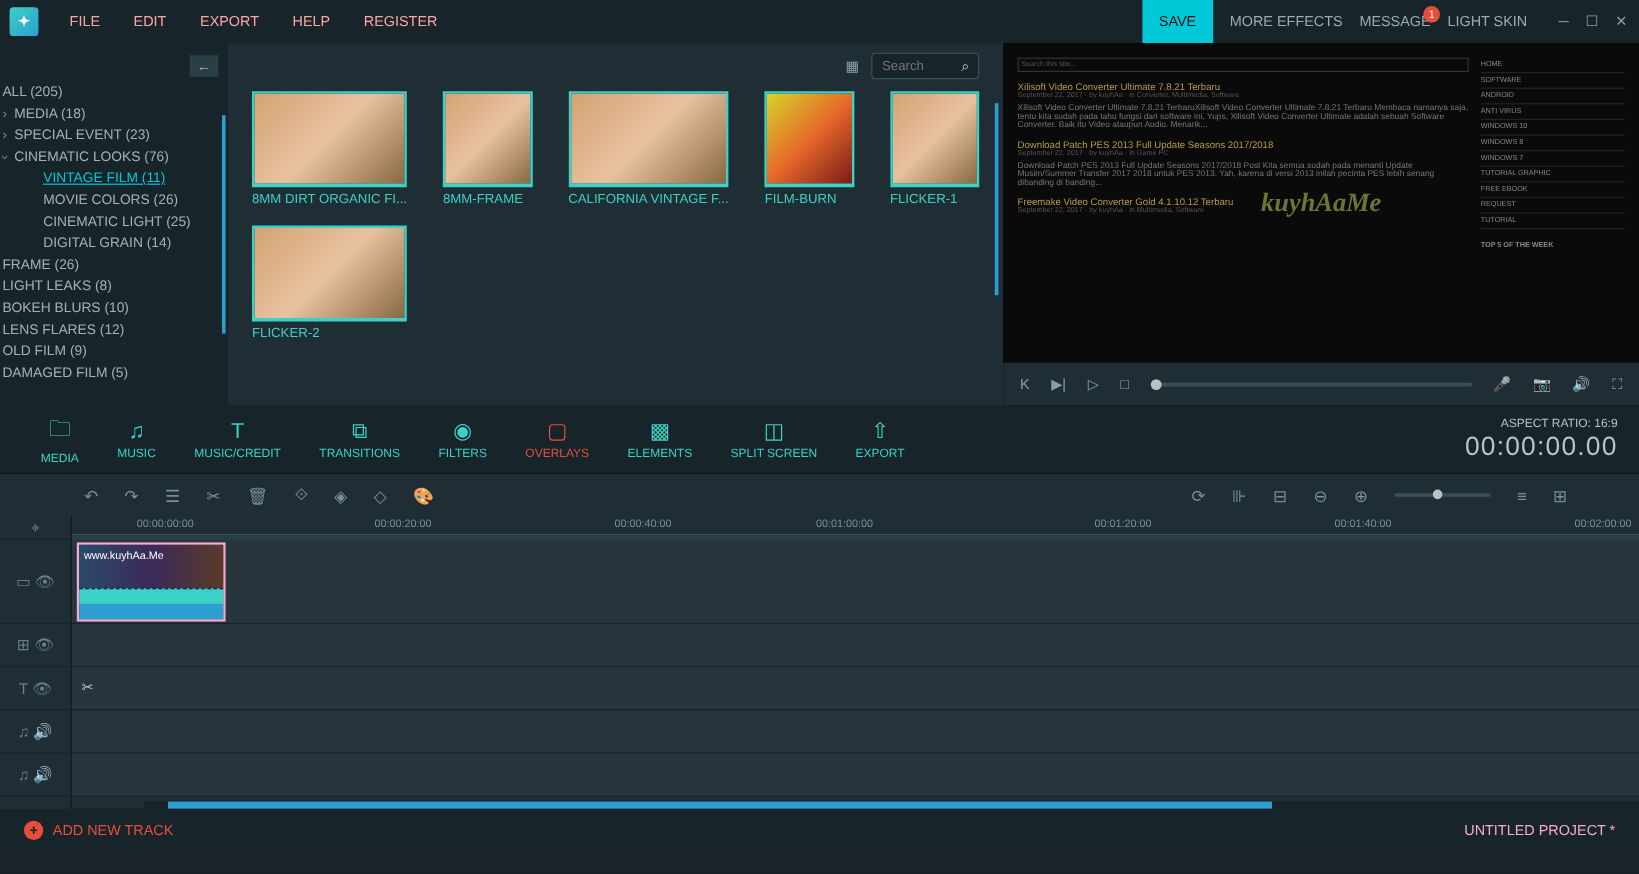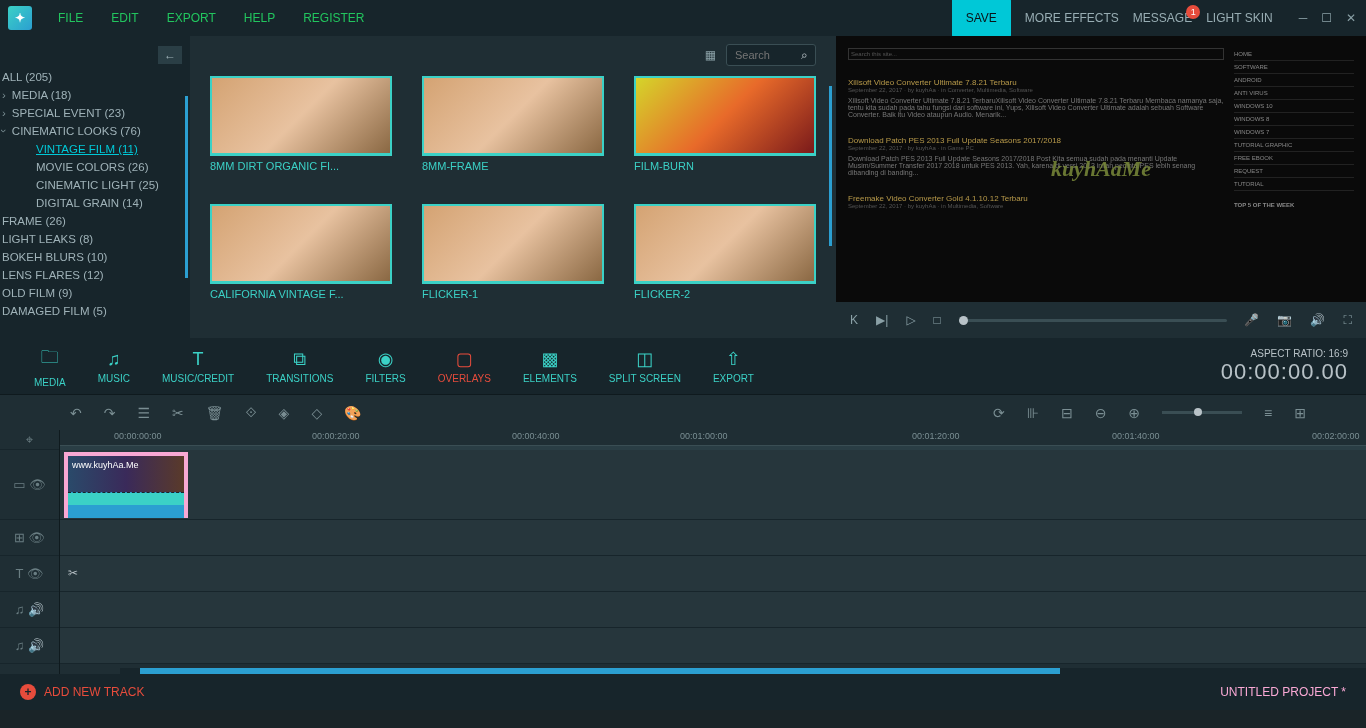--- a/index.html
+++ b/index.html
@@ -1,19 +1,19 @@
 <!DOCTYPE html>
 <html><head>
 <meta charset="utf-8">
 <style>
 * { margin:0; padding:0; box-sizing:border-box; font-family:"Segoe UI",Arial,sans-serif; }
 body { background:#1a2428; color:#b8c2c7; width:1366px; height:728px; overflow:hidden; font-size:12px; }
 .topbar { height:36px; background:#17252b; display:flex; align-items:center; padding:0 8px; gap:0; }
 .logo { width:24px; height:24px; background:linear-gradient(135deg,#3bd1c6,#2b9fd1); border-radius:3px; margin-right:12px; display:flex; align-items:center; justify-content:center; color:#fff; font-weight:bold; }
-.menu-item { padding:8px 14px; color:#22c55e; cursor:pointer; font-size:12px; }
+.menu-item { padding:8px 14px; color:#fca5a5; cursor:pointer; font-size:12px; }
 .topbar-right { margin-left:auto; display:flex; align-items:center; gap:14px; }
 .save-btn { background:#00c8d7; color:#0a1418; padding:13px 14px; border-radius:3px; font-size:12px; cursor:pointer; }
 .top-link { color:#98adb3; cursor:pointer; font-size:12px; position:relative; }
 .badge { position:absolute; top:-6px; right:-8px; background:#e74c3c; color:#fff; border-radius:50%; width:14px; height:14px; font-size:9px; display:flex; align-items:center; justify-content:center; }
 .win-controls { display:flex; gap:10px; margin-left:10px; color:#8aa0a6; }
 .win-controls span { cursor:pointer; padding:2px; }
 
 .main { display:flex; height:302px; }
 .sidebar { width:190px; background:#17252b; padding:10px 0; overflow-y:auto; position:relative; }
 .sidebar-bar { position:absolute; right:2px; top:60px; bottom:60px; width:3px; background:#2b9fd1; }
@@ -23,21 +23,21 @@
 .cat-item.active { color:#00c8d7; text-decoration:underline; }
 .cat-item.expand::before { content:"›"; display:inline-block; transform:rotate(0); color:#7a8e93; }
 .cat-item.expanded::before { content:"›"; transform:rotate(90deg); display:inline-block; color:#7a8e93; }
 
 .gallery { flex:1; background:#1f2e34; padding:8px 20px; overflow-y:auto; position:relative; }
 .gallery-bar { position:absolute; right:4px; top:50px; width:3px; height:160px; background:#2b9fd1; }
 .gallery-top { display:flex; justify-content:flex-end; align-items:center; gap:10px; margin-bottom:10px; }
 .view-toggle { color:#8aa0a6; cursor:pointer; }
 .search-box { background:#17252b; border:1px solid #3a4e54; border-radius:3px; padding:3px 8px; display:flex; align-items:center; gap:6px; width:90px; }
 .search-box input { background:transparent; border:none; color:#b8c2c7; width:60px; font-size:11px; outline:none; }
-.grid { display:grid; grid-template-columns:repeat(3,1fr); gap:32px 30px; }
+.grid { display:grid; grid-template-columns:repeat(5,1fr); gap:16px 30px; }
 .thumb { cursor:pointer; }
 .thumb-img { width:100%; height:80px; background:linear-gradient(135deg,#d4a373,#e8c2a0,#8a6843); border:2px solid #3bd1c6; border-bottom:3px solid #3bd1c6; position:relative; overflow:hidden; }
 .thumb-img.burn { background:linear-gradient(135deg,#d4d52a,#e86a2a,#7a1a1a); }
 .thumb-label { color:#3bd1c6; font-size:11px; margin-top:4px; white-space:nowrap; overflow:hidden; text-overflow:ellipsis; }
 
 .preview { width:530px; background:#000; display:flex; flex-direction:column; }
 .preview-screen { flex:1; background:#0a0a0a; position:relative; padding:12px; font-size:7px; color:#777; }
 .wm { position:absolute; top:50%; left:50%; transform:translate(-50%,-50%); font-size:22px; font-weight:bold; color:#7a8a3a; font-style:italic; opacity:.85; font-family:cursive; }
 .preview-controls { height:36px; background:#1f2e34; display:flex; align-items:center; padding:0 14px; gap:18px; }
 .pv-btn { color:#8aa0a6; cursor:pointer; }
@@ -62,36 +62,36 @@
 .timeline { flex:1; background:#1f2e34; display:flex; height:244px; }
 .track-heads { width:60px; background:#1f2e34; border-right:1px solid #0f1a1e; }
 .track-head { height:36px; display:flex; align-items:center; justify-content:center; gap:4px; color:#6a7e83; font-size:13px; border-bottom:1px solid #17252b; }
 .track-head.tall { height:70px; }
 .tracks { flex:1; position:relative; overflow:hidden; }
 .ruler { height:16px; background:#1f2e34; position:relative; font-size:9px; color:#7a8e93; border-bottom:1px solid #3a4e54; }
 .ruler-tick { position:absolute; top:1px;margin-left:44px; }
 .playhead-strip { height:4px; background:#2a3e45; }
 .track { height:36px; background:#26363c; border-bottom:1px solid #17252b; position:relative; }
 .track.tall { height:70px; }
-.clip { position:absolute; left:4px; top:2px; width:124px; height:66px; border:4px solid #f9a8d4; background:#1a2428; }
+.clip { position:absolute; left:4px; top:2px; width:124px; height:66px; border:2px solid #f9a8d4; background:#1a2428; }
 .clip-vid { height:36px; background:linear-gradient(90deg,#2a4a6a,#3a2a5a,#5a3a2a); font-size:9px; color:#fff; padding:4px; }
 .clip-aud { height:26px; background:linear-gradient(180deg,#3bd1c6 50%,#2b9fd1 50%); border-top:1px dashed #1a2428; }
 .scissors { position:absolute; left:8px; top:10px; color:#b8c2c7; font-size:12px; }
 .timeline-scroll { position:absolute; bottom:0; left:60px; right:0; height:6px; background:#17252b; }
 .timeline-scroll-thumb { height:100%; width:920px; background:#2b9fd1; margin-left:20px; }
 
 .footer { height:36px; background:#17252b; display:flex; align-items:center; padding:0 20px; }
 .add-track { color:#e74c3c; display:flex; align-items:center; gap:8px; cursor:pointer; font-size:12px; }
 .add-track-icon { width:16px; height:16px; border-radius:50%; background:#e74c3c; color:#17252b; display:flex; align-items:center; justify-content:center; font-weight:bold; }
 .project-name { margin-left:auto; color:#f9a8d4; font-size:12px; }
 .preview-content { display:flex; gap:10px; height:100%; }
 .prev-left { flex:1; }
 .prev-right { width:120px; font-size:6px; color:#888; }
 .prev-right div { padding:3px 0; border-bottom:1px solid #222; }
-.prev-title { color:#b89a4a; font-size:8px; margin-top:18px; }
+.prev-title { color:#b89a4a; font-size:8px; margin-top:8px; }
 .prev-meta { color:#555; font-size:6px; margin-bottom:4px; }
 .prev-search { border:1px solid #333; padding:2px; margin-bottom:6px; font-size:6px; color:#555; }
 </style>
 </head>
 <body>
 
 <div class="topbar">
   <div class="logo">✦</div>
   <div class="menu-item">FILE</div>
   <div class="menu-item">EDIT</div>
@@ -148,26 +148,26 @@
     <div class="grid">
       <div class="thumb">
           <div class="thumb-img"></div>
           <div class="thumb-label">8MM DIRT ORGANIC FI...</div>
         </div>
       <div class="thumb">
           <div class="thumb-img"></div>
           <div class="thumb-label">8MM-FRAME</div>
         </div>
       <div class="thumb">
+          <div class="thumb-img"></div>
+          <div class="thumb-label">CALIFORNIA VINTAGE F...</div>
+        </div>
+      <div class="thumb">
           <div class="thumb-img burn"></div>
           <div class="thumb-label">FILM-BURN</div>
-        </div>
-      <div class="thumb">
-          <div class="thumb-img"></div>
-          <div class="thumb-label">CALIFORNIA VINTAGE F...</div>
         </div>
       <div class="thumb">
           <div class="thumb-img"></div>
           <div class="thumb-label">FLICKER-1</div>
         </div>
       <div class="thumb">
           <div class="thumb-img"></div>
           <div class="thumb-label">FLICKER-2</div>
         </div>
     </div>

